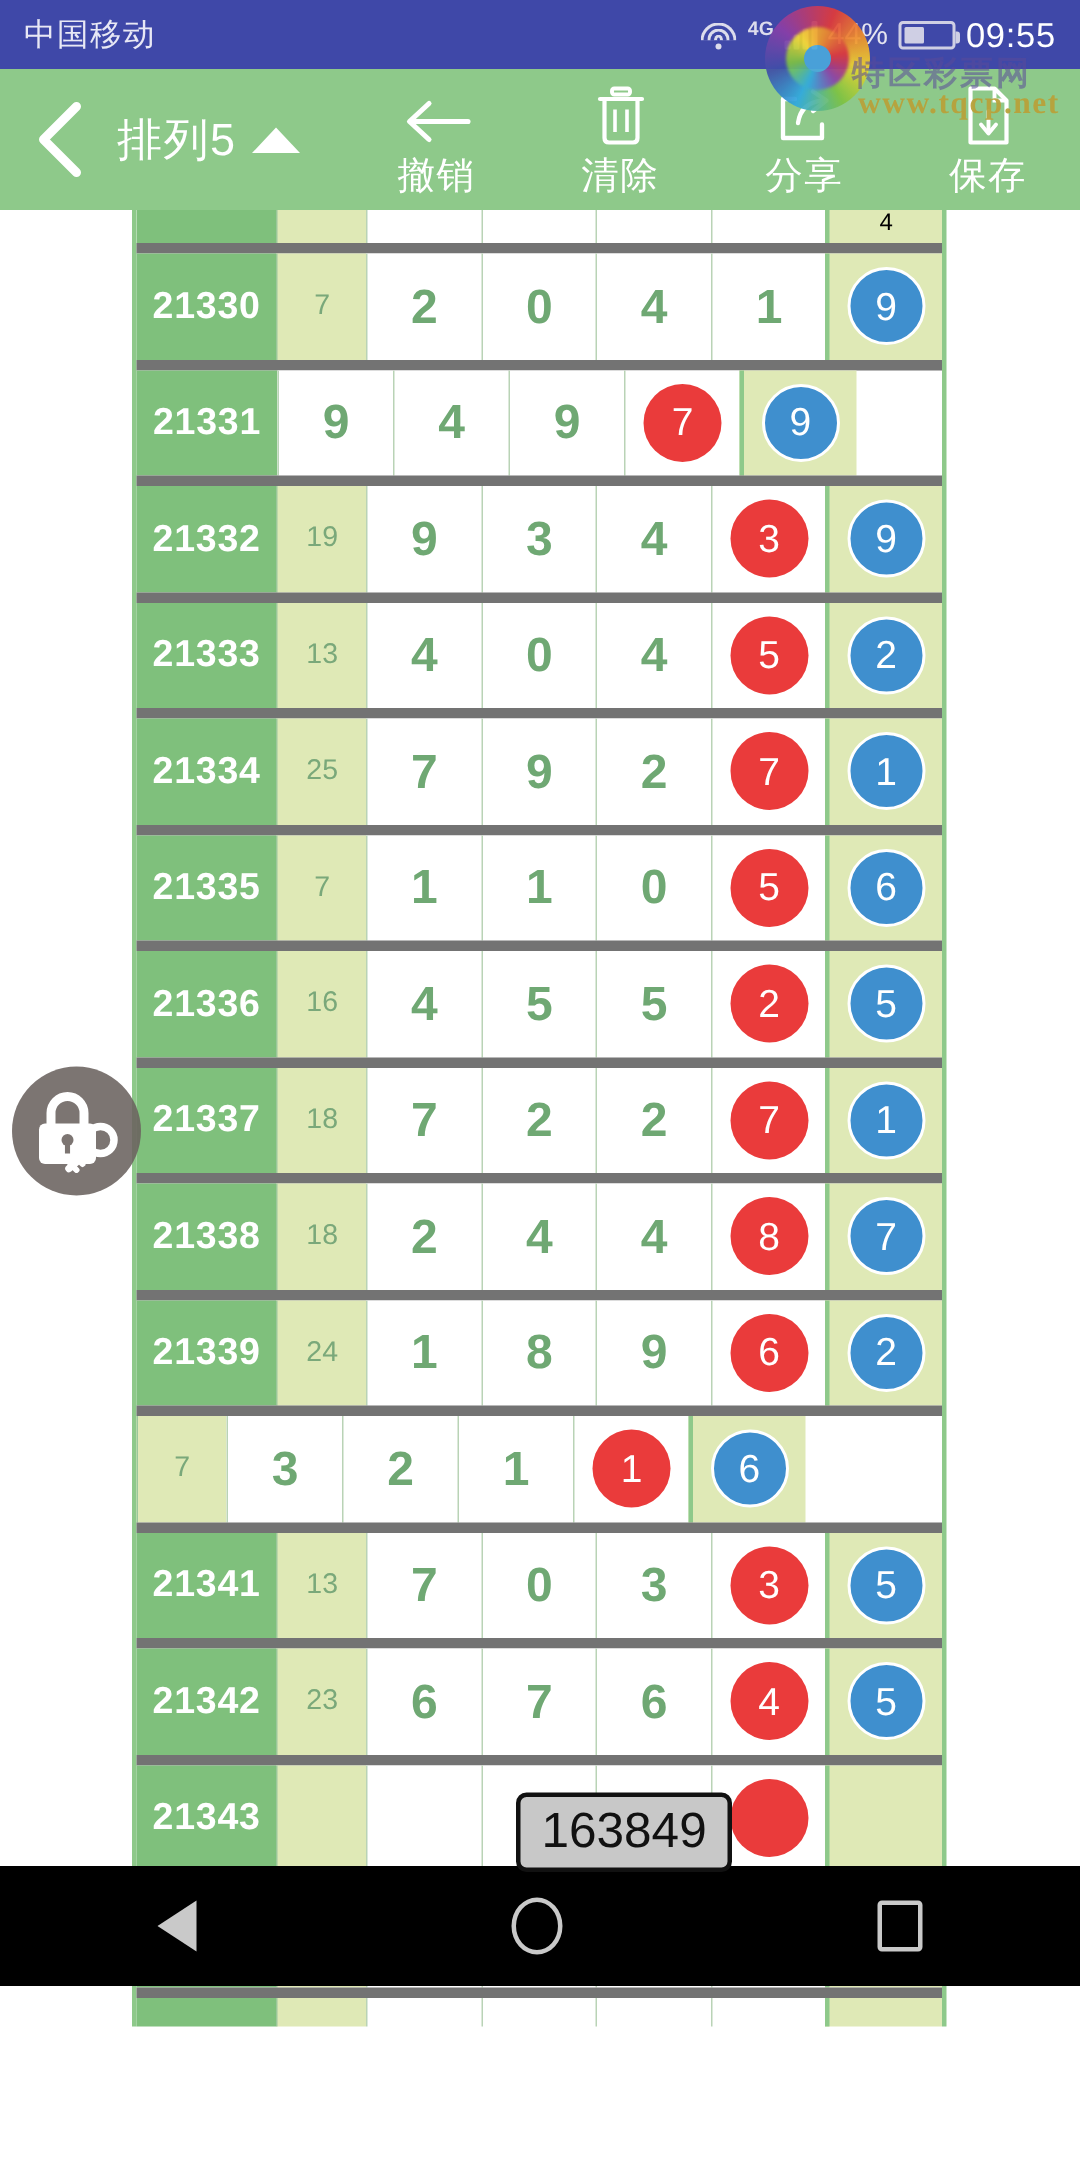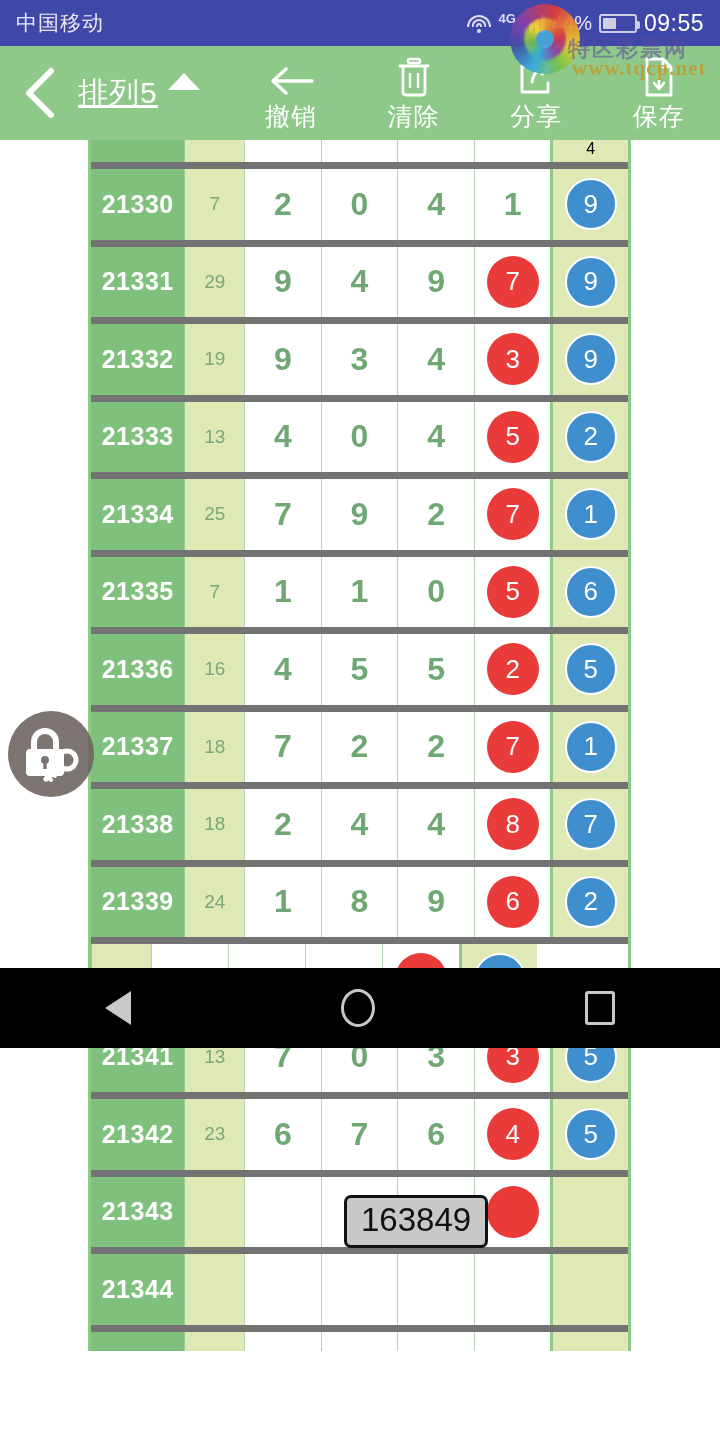--- a/index.html
+++ b/index.html
@@ -2,21 +2,21 @@
 <html><head>
 <meta charset="utf-8">
 <style>
   * { box-sizing: border-box; margin: 0; padding: 0; }
   html, body {
     width: 720px; height: 1440px;
     background: #ffffff;
     font-family: "Liberation Sans", "DejaVu Sans", sans-serif;
     overflow: hidden;
   }
-  #screen { position: relative; width: 720px; height: 1048px; background:#fff;border-radius:13px; }
+  #screen { position: relative; width: 720px; height: 1324px; background:#fff;border-radius:13px; }
 
   
   .statusbar {
     position: absolute; left:0; top:0; width:720px; height:46px;
     background:#3f48a8; color:#fff;
     display:flex; align-items:center; justify-content:space-between;
     padding: 0 16px;
   }
   .carrier { font-size:21px; letter-spacing:1px; color:#e8e8f5; }
   .sys-right { display:flex; align-items:center; gap:7px; }
@@ -74,21 +74,21 @@
     font-size:21px; font-weight:bold; color:#b9a23a; opacity:.95; letter-spacing:1px;
   }
 
   
   .toolbar {
     position:absolute; left:0; top:46px; width:720px; height:94px;
     background:#8ec98a; color:#ffffff; display:flex; align-items:center;
   }
   .back-chevron { width:64px; display:flex; align-items:center; justify-content:center; margin-left:8px;}
   .back-chevron svg { display:block; }
-  .title-wrap { display:flex; gap:10px; margin-left:6px;text-decoration:underline; }
+  .title-wrap { display:flex; align-items:center; gap:10px; margin-left:6px; }
   .title-txt { font-size:30px; color:#ffffff; letter-spacing:1px;}
   .tri-up { width:0;height:0;border-left:16px solid transparent;border-right:16px solid transparent;border-bottom:17px solid #ffffff; }
   .tools { display:flex; margin-left:30px; flex:1; justify-content:space-around; }
   .tool-btn { display:flex; flex-direction:column; align-items:center; gap:2px; width:120px;}
   .tool-ico { height:44px; display:flex; align-items:flex-end; justify-content:center;}
   .tool-label { font-size:25px; color:#ffffff; letter-spacing:1px; }
 
   
   .grid-area {
     position:absolute; left:0; top:140px; width:720px; height:1220px;
@@ -270,23 +270,20 @@
             <span>1</span>
           </div>
           <div class="cell c-last">
             <div class="ball blue">9</div>
           </div>
         </div>
         <div class="row">
           <div class="cell c-id">
             <span>21331</span>
           </div>
-          <div class="cell c-sum">
-            <span>29</span>
-          </div>
           <div class="cell c-d">
             <span>9</span>
           </div>
           <div class="cell c-d">
             <span>4</span>
           </div>
           <div class="cell c-d">
             <span>9</span>
           </div>
           <div class="cell c-d">

